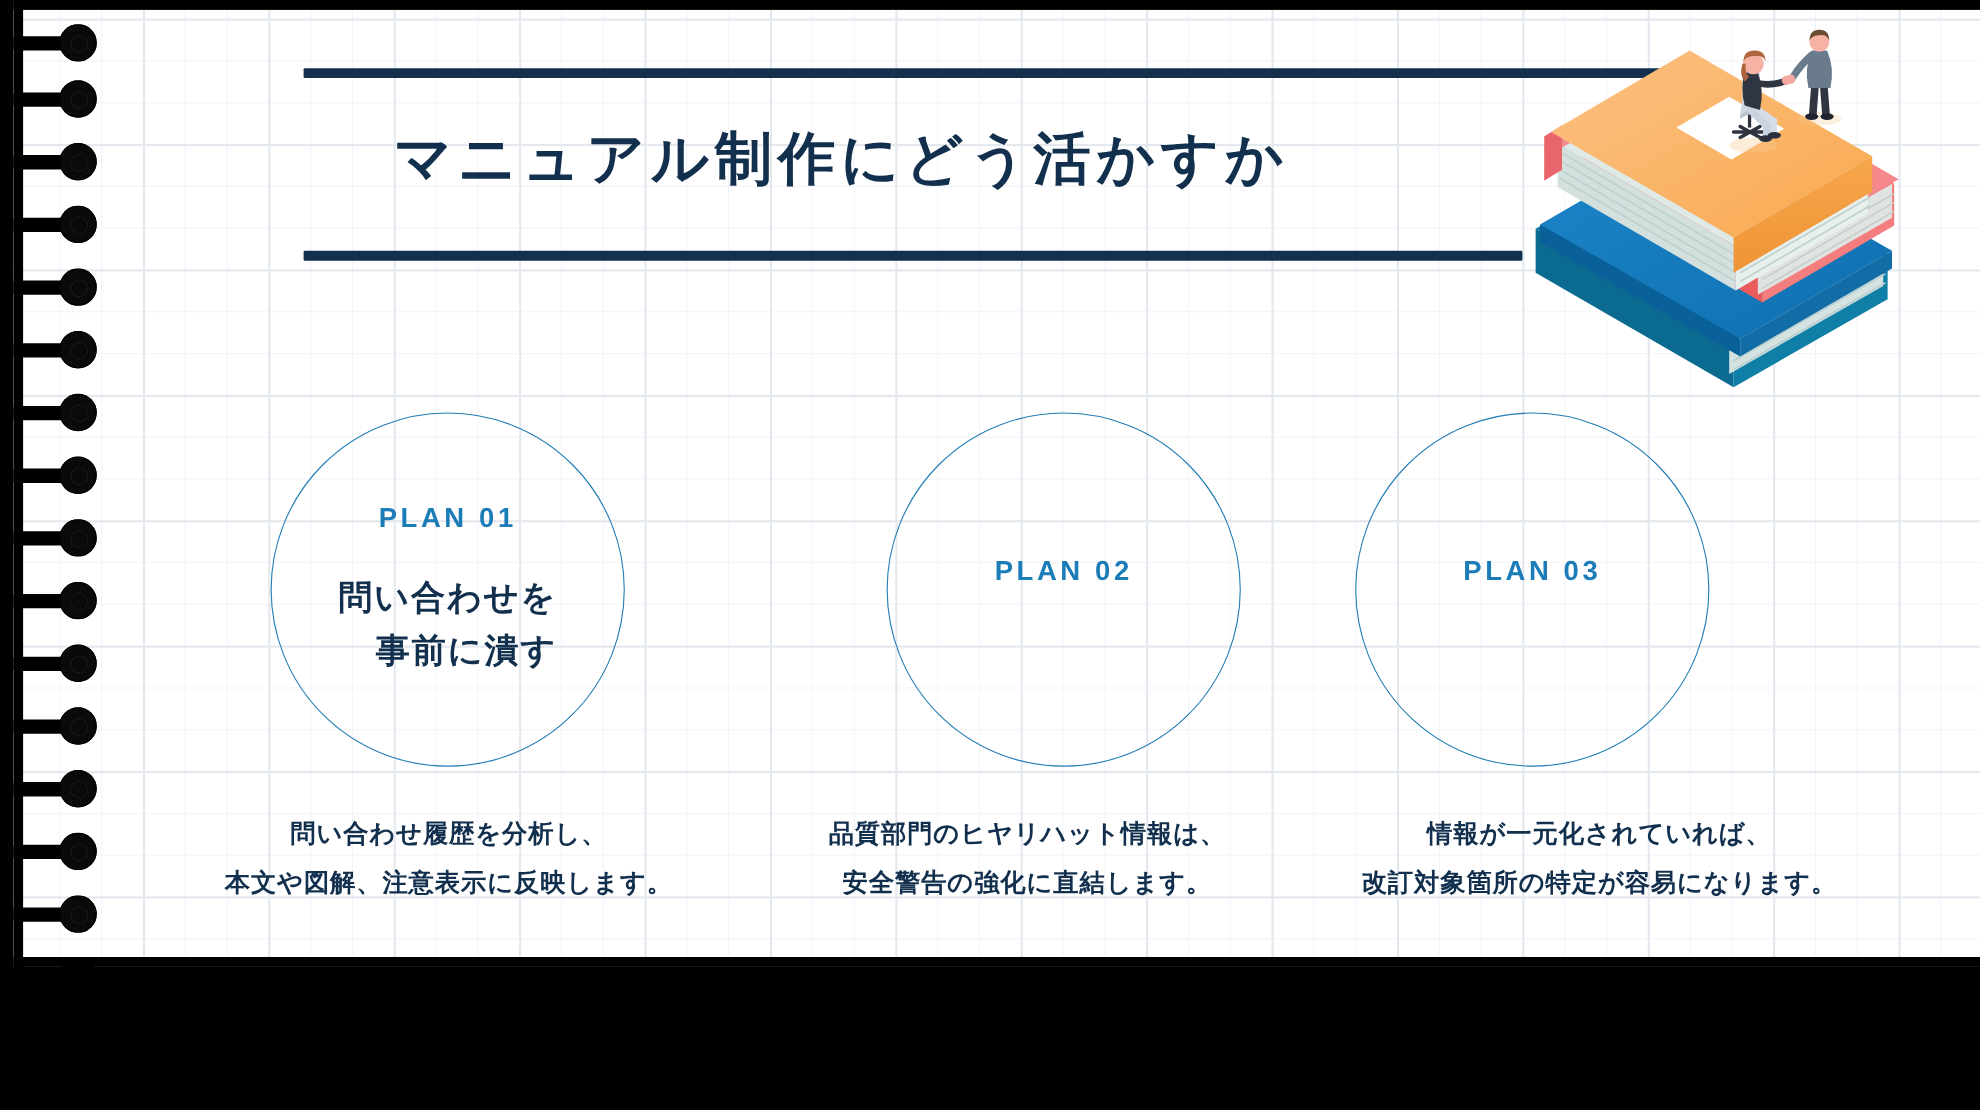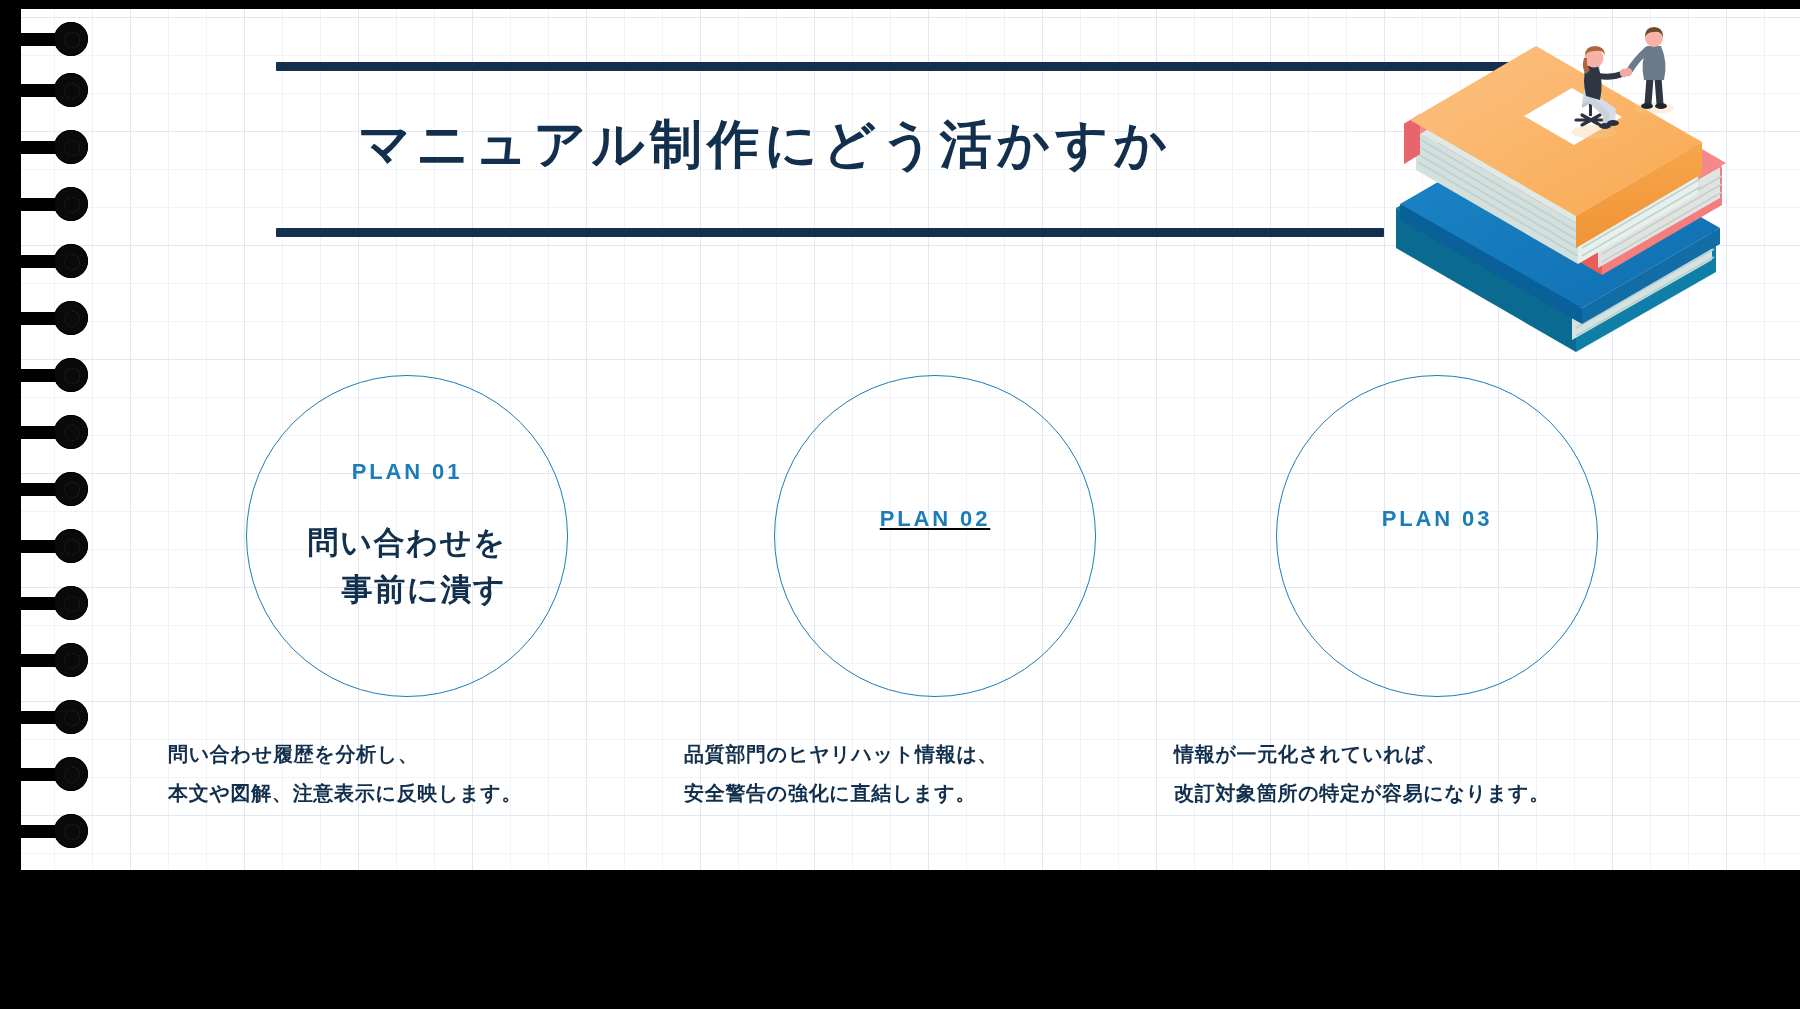--- a/index.html
+++ b/index.html
@@ -121,24 +121,24 @@
     position:absolute; top:0;
     width:322px; height:322px;
     border:1.7px solid #1f7cb4;
     border-radius:50%;
     display:flex;
     flex-direction:column;
     align-items:center;
     justify-content:center;
   }
   .plan-circle.c1 { left:138px; }
-  .plan-circle.c2 { left:666px;text-decoration:underline; }
-  .plan-circle.c3 { left:1168px; }
+  .plan-circle.c2 { left:698px; }
+  .plan-circle.c3 { left:1124px; }
   .plan-label {
-    font-size:22px;
+    font-size:25px;
     font-weight:700;
     letter-spacing:0.13em;
     color:#1b7cb8;
     margin-bottom:34px;
   }
   .plan-headline {
     font-size:31px;
     font-weight:700;
     line-height:1.52;
     letter-spacing:0.055em;
@@ -148,25 +148,26 @@
   }
 
   
   #captions {
     position:absolute; left:96px; top:735px;
     width:1704px; height:110px;
     z-index:20;
   }
   .caption {
     position:absolute; top:0;
-    font-size:20px;
+    font-size:23px;
     font-weight:700;
     line-height:1.95;
     letter-spacing:0.035em;
     color:#12304d;
+    text-align:center;
     white-space:pre-line;
   }
   .caption.p1 { left:60px;  width:480px; }
   .caption.p2 { left:576px; width:500px; }
   .caption.p3 { left:1066px; width:560px; }
 </style>
 </head>
 <body>
 
 <div id="slide">

